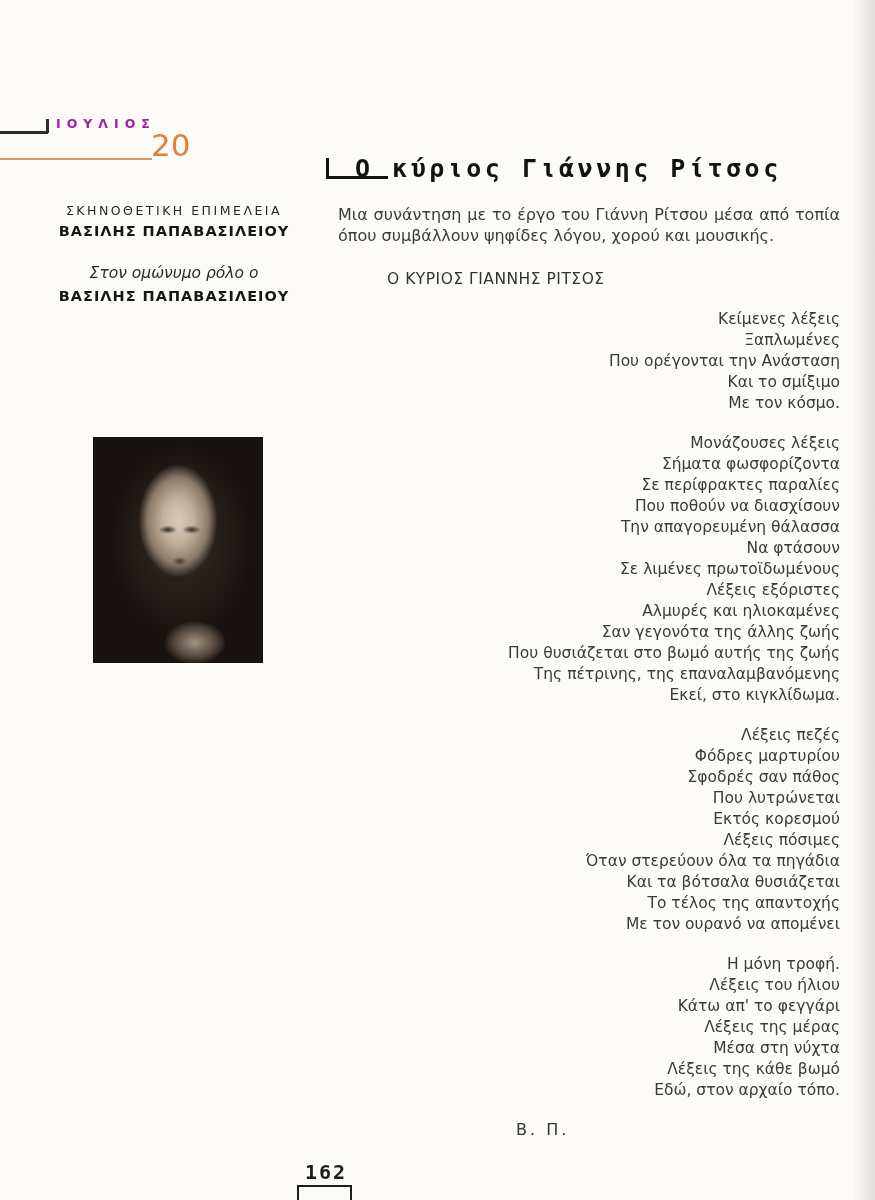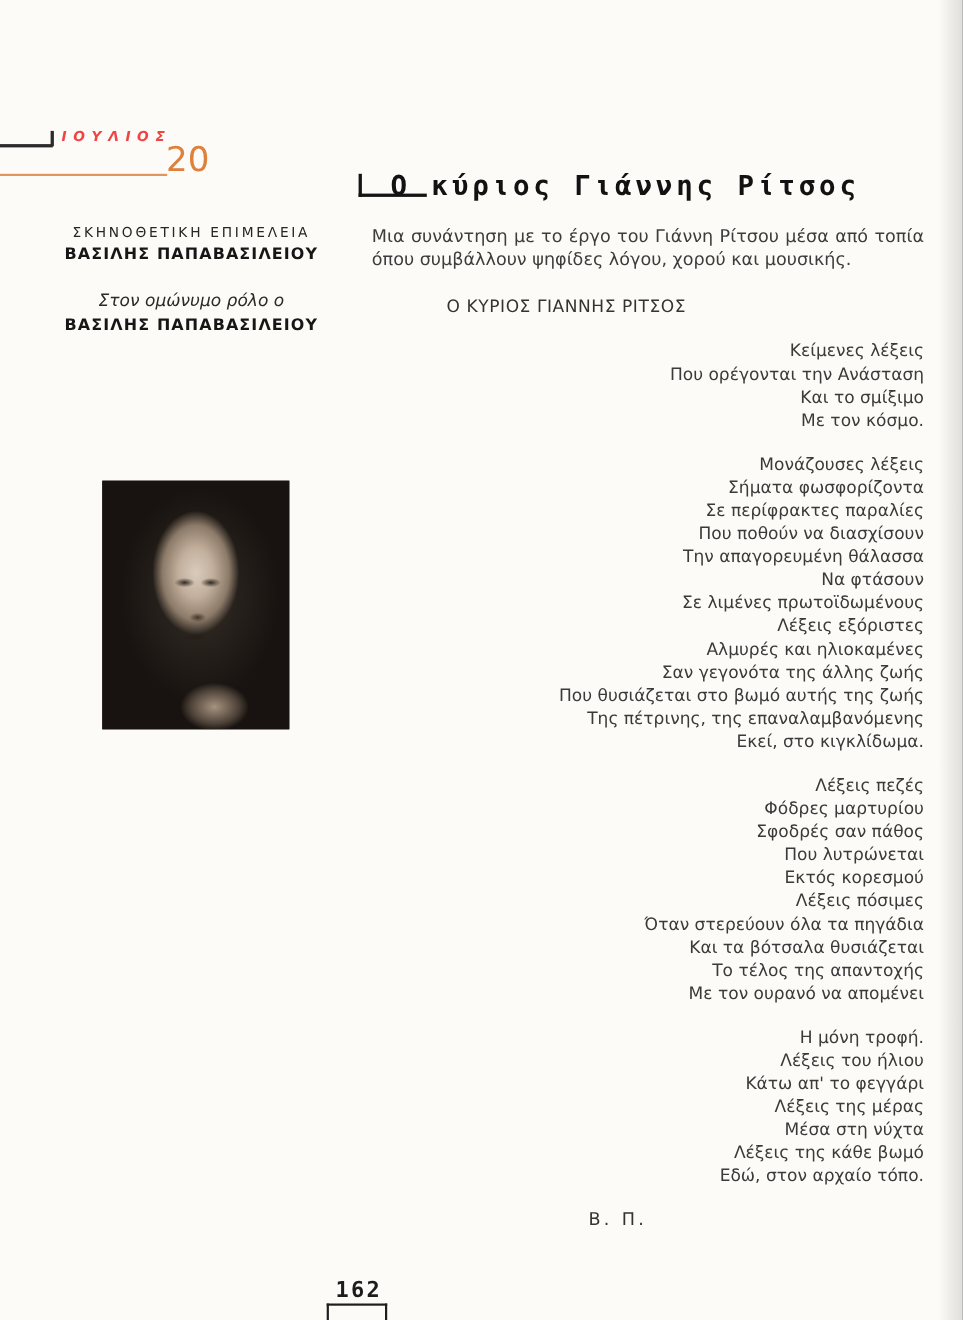--- a/index.html
+++ b/index.html
@@ -17,21 +17,21 @@
     position:absolute;top:0;right:0;width:22px;height:100%;
     background:linear-gradient(to right, rgba(200,198,194,0) 0%, rgba(188,186,182,0.45) 100%);
     pointer-events:none;
   }
 
   
   .month-rule-h{position:absolute;left:0;top:131px;width:48px;height:2.5px;background:#2b2b2b;}
   .month-rule-v{position:absolute;left:46px;top:119px;width:2.5px;height:14px;background:#2b2b2b;}
   .month-label{
     position:absolute;left:56px;top:116px;
-    font-size:12.5px;font-weight:bold;letter-spacing:6px;color:#ef4444;font-style:italic;
+    font-size:12.5px;font-weight:bold;letter-spacing:6px;color:#a21caf;
   }
   .day-number{
     position:absolute;left:151px;top:130px;
     font-size:31px;font-weight:400;color:#dd813c;line-height:1;
   }
   .day-rule{position:absolute;left:0;top:158px;width:152px;height:1.5px;background:#e2955a;}
 
   
   .page-title{
     position:absolute;left:337px;top:136px;margin:18px;
@@ -70,21 +70,21 @@
       radial-gradient(ellipse 100px 135px at 52% 46%, #352e28 0%, #181310 72%),
       #120e0b;
   }
 
   
   .main-col{position:absolute;left:338px;top:204px;width:502px;}
   .intro{
     margin:0;font-size:16px;line-height:21px;color:#3c3c3c;
     text-align:justify;
   }
-  .poem{margin:23px 0 0 68px;}
+  .poem{margin:23px 0 0 49px;}
   .poem-title{
     margin:0 0 19px 0;font-size:15.5px;font-weight:400;color:#333;line-height:21px;letter-spacing:0.5px;
   }
   .stanza{margin:0 0 19px 0;text-align:right;}
   .poem-line{font-size:15.5px;line-height:21px;color:#3a3a3a;}
   .signature{
     margin:2px 0 0 129px;font-size:16px;color:#333;letter-spacing:3px;
   }
 
   
@@ -123,20 +123,21 @@
 
   <div class="photo"></div>
 
   <main class="main-col">
     <p class="intro">Μια συνάντηση με το έργο του Γιάννη Ρίτσου μέσα από τοπία όπου συμβάλλουν ψηφίδες λόγου, χορού και μουσικής.</p>
     <section class="poem">
       <h2 class="poem-title">Ο ΚΥΡΙΟΣ ΓΙΑΝΝΗΣ ΡΙΤΣΟΣ</h2>
       <div>
           <div class="stanza">
             <div class="poem-line">Κείμενες λέξεις</div>
+            <div class="poem-line">Ξαπλωμένες</div>
             <div class="poem-line">Που ορέγονται την Ανάσταση</div>
             <div class="poem-line">Και το σμίξιμο</div>
             <div class="poem-line">Με τον κόσμο.</div>
           </div>
           <div class="stanza">
             <div class="poem-line">Μονάζουσες λέξεις</div>
             <div class="poem-line">Σήματα φωσφορίζοντα</div>
             <div class="poem-line">Σε περίφρακτες παραλίες</div>
             <div class="poem-line">Που ποθούν να διασχίσουν</div>
             <div class="poem-line">Την απαγορευμένη θάλασσα</div>

